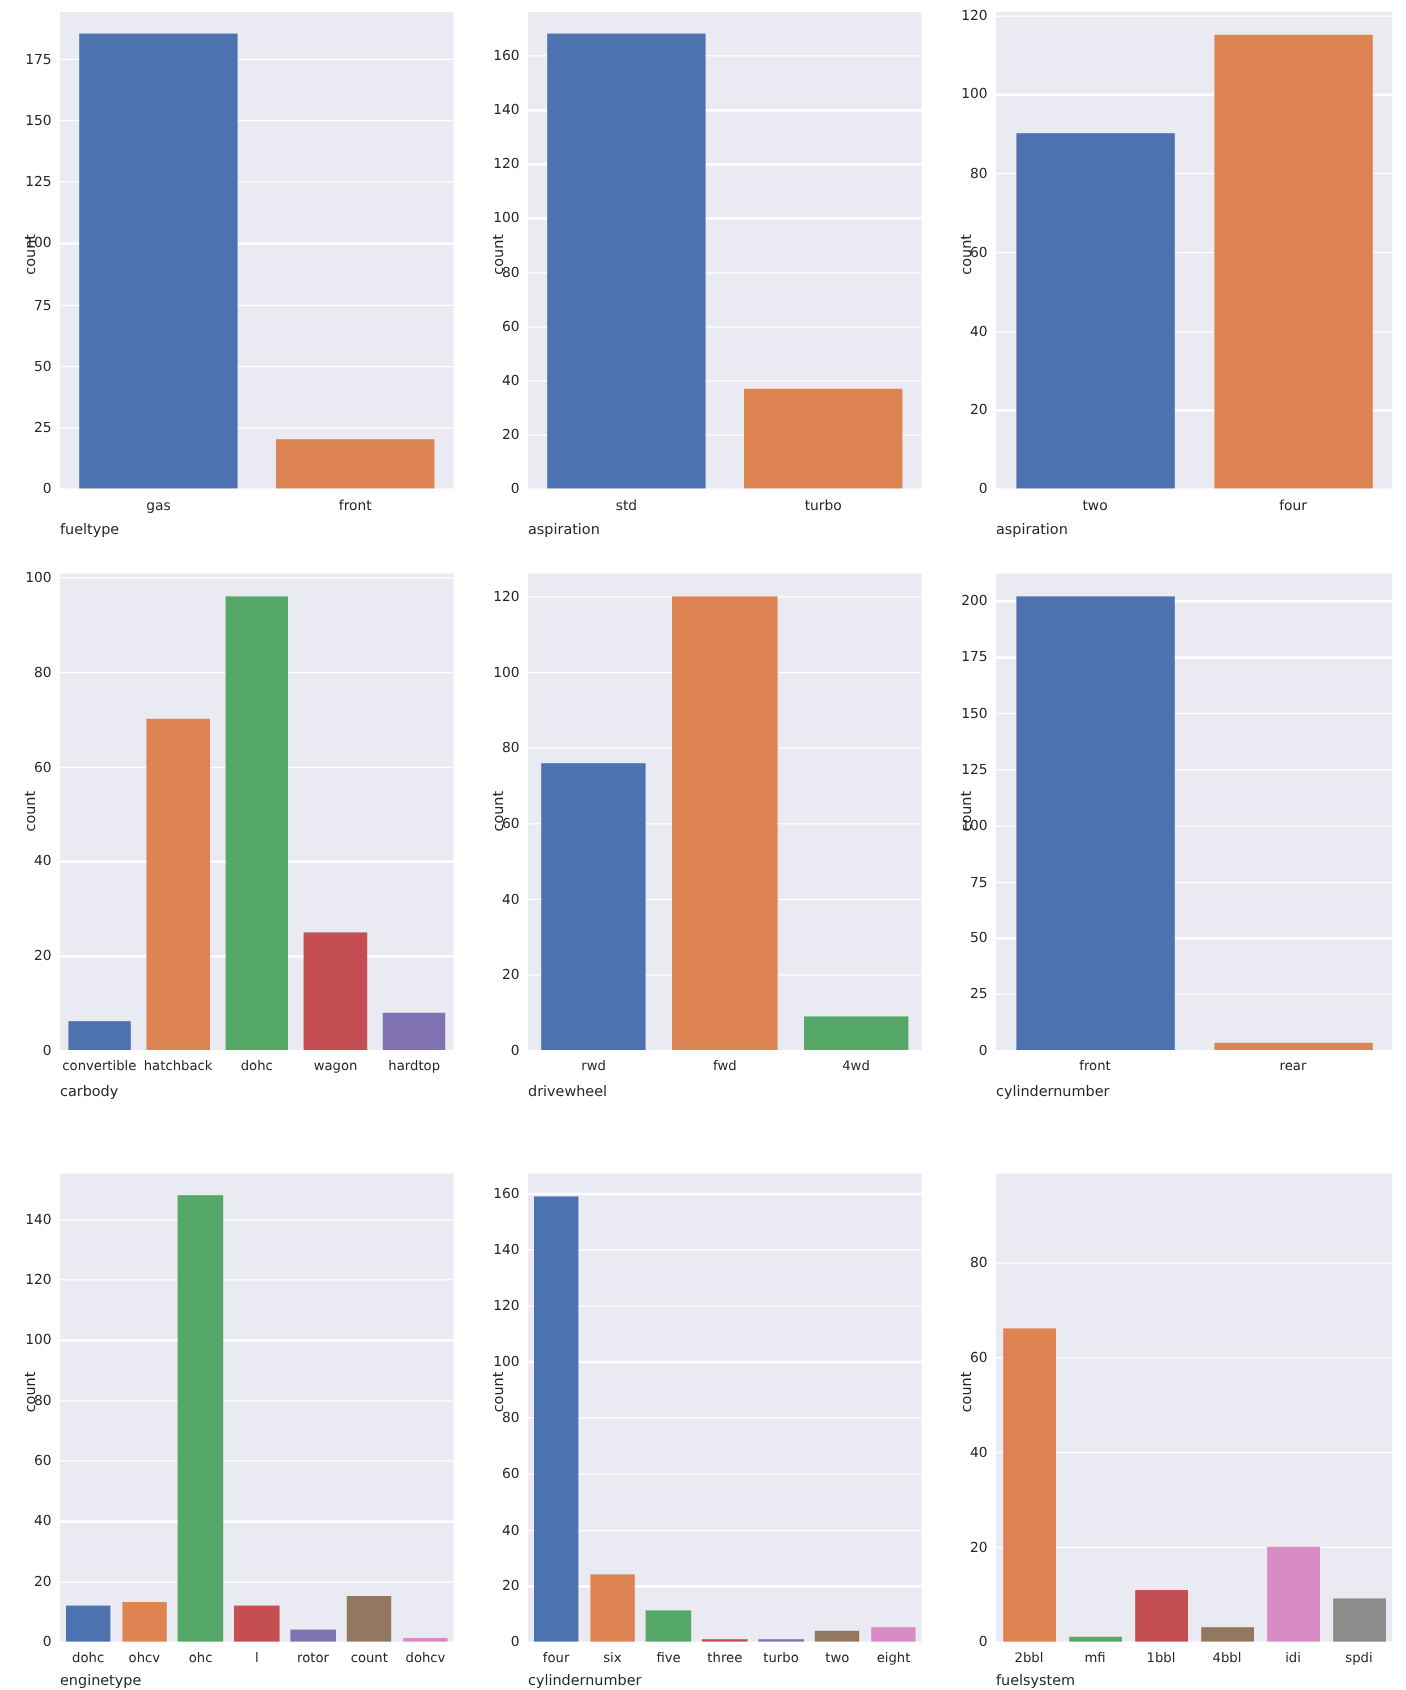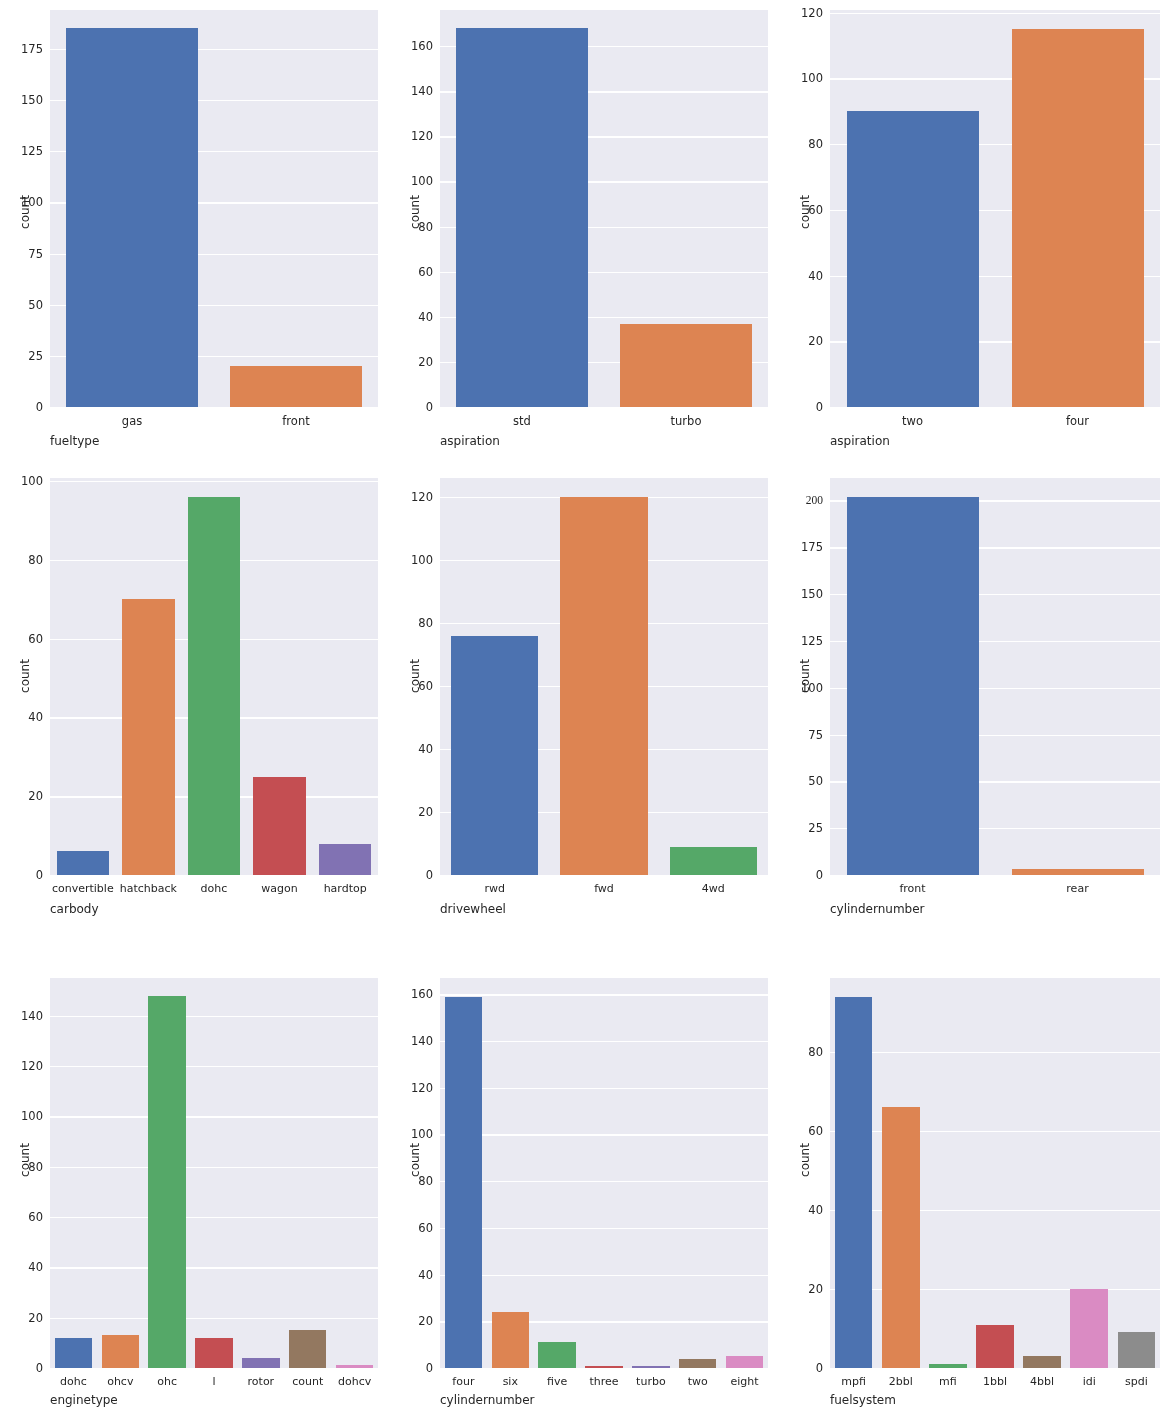--- a/index.html
+++ b/index.html
@@ -314,21 +314,21 @@
           <span class="ytick-label" style="top: 64.6226%;">75</span>
           <div class="gridline" style="top: 52.8302%;"></div>
           <span class="ytick-label" style="top: 52.8302%;">100</span>
           <div class="gridline" style="top: 41.0377%;"></div>
           <span class="ytick-label" style="top: 41.0377%;">125</span>
           <div class="gridline" style="top: 29.2453%;"></div>
           <span class="ytick-label" style="top: 29.2453%;">150</span>
           <div class="gridline" style="top: 17.4528%;"></div>
           <span class="ytick-label" style="top: 17.4528%;">175</span>
           <div class="gridline" style="top: 5.66038%;"></div>
-          <span class="ytick-label" style="top: 5.66038%; font-family: Liberation Serif, serif;">200</span>
+          <span class="ytick-label" style="top: 5.66038%;">200</span>
         </div>
         <div class="bars">
           <div class="barcell">
             <div class="bar" style="height: 95.283%; background: rgb(76, 114, 176);"></div>
             <span class="xtick-label">front</span>
           </div>
           <div class="barcell">
             <div class="bar" style="height: 1.41509%; background: rgb(221, 132, 82);"></div>
             <span class="xtick-label">rear</span>
           </div>
@@ -456,24 +456,20 @@
           <span class="ytick-label" style="top: 79.7366%;">20</span>
           <div class="gridline" style="top: 59.4732%;"></div>
           <span class="ytick-label" style="top: 59.4732%;">40</span>
           <div class="gridline" style="top: 39.2097%;"></div>
           <span class="ytick-label" style="top: 39.2097%;">60</span>
           <div class="gridline" style="top: 18.9463%;"></div>
           <span class="ytick-label" style="top: 18.9463%;">80</span>
         </div>
         <div class="bars">
           <div class="barcell">
-            <div class="bar" style="height: 95.2381%; background: rgb(76, 114, 176);"></div>
-            <span class="xtick-label">mpfi</span>
-          </div>
-          <div class="barcell">
             <div class="bar" style="height: 66.8693%; background: rgb(221, 132, 82);"></div>
             <span class="xtick-label">2bbl</span>
           </div>
           <div class="barcell">
             <div class="bar" style="height: 1.01317%; background: rgb(85, 168, 104);"></div>
             <span class="xtick-label">mfi</span>
           </div>
           <div class="barcell">
             <div class="bar" style="height: 11.1449%; background: rgb(196, 78, 82);"></div>
             <span class="xtick-label">1bbl</span>

